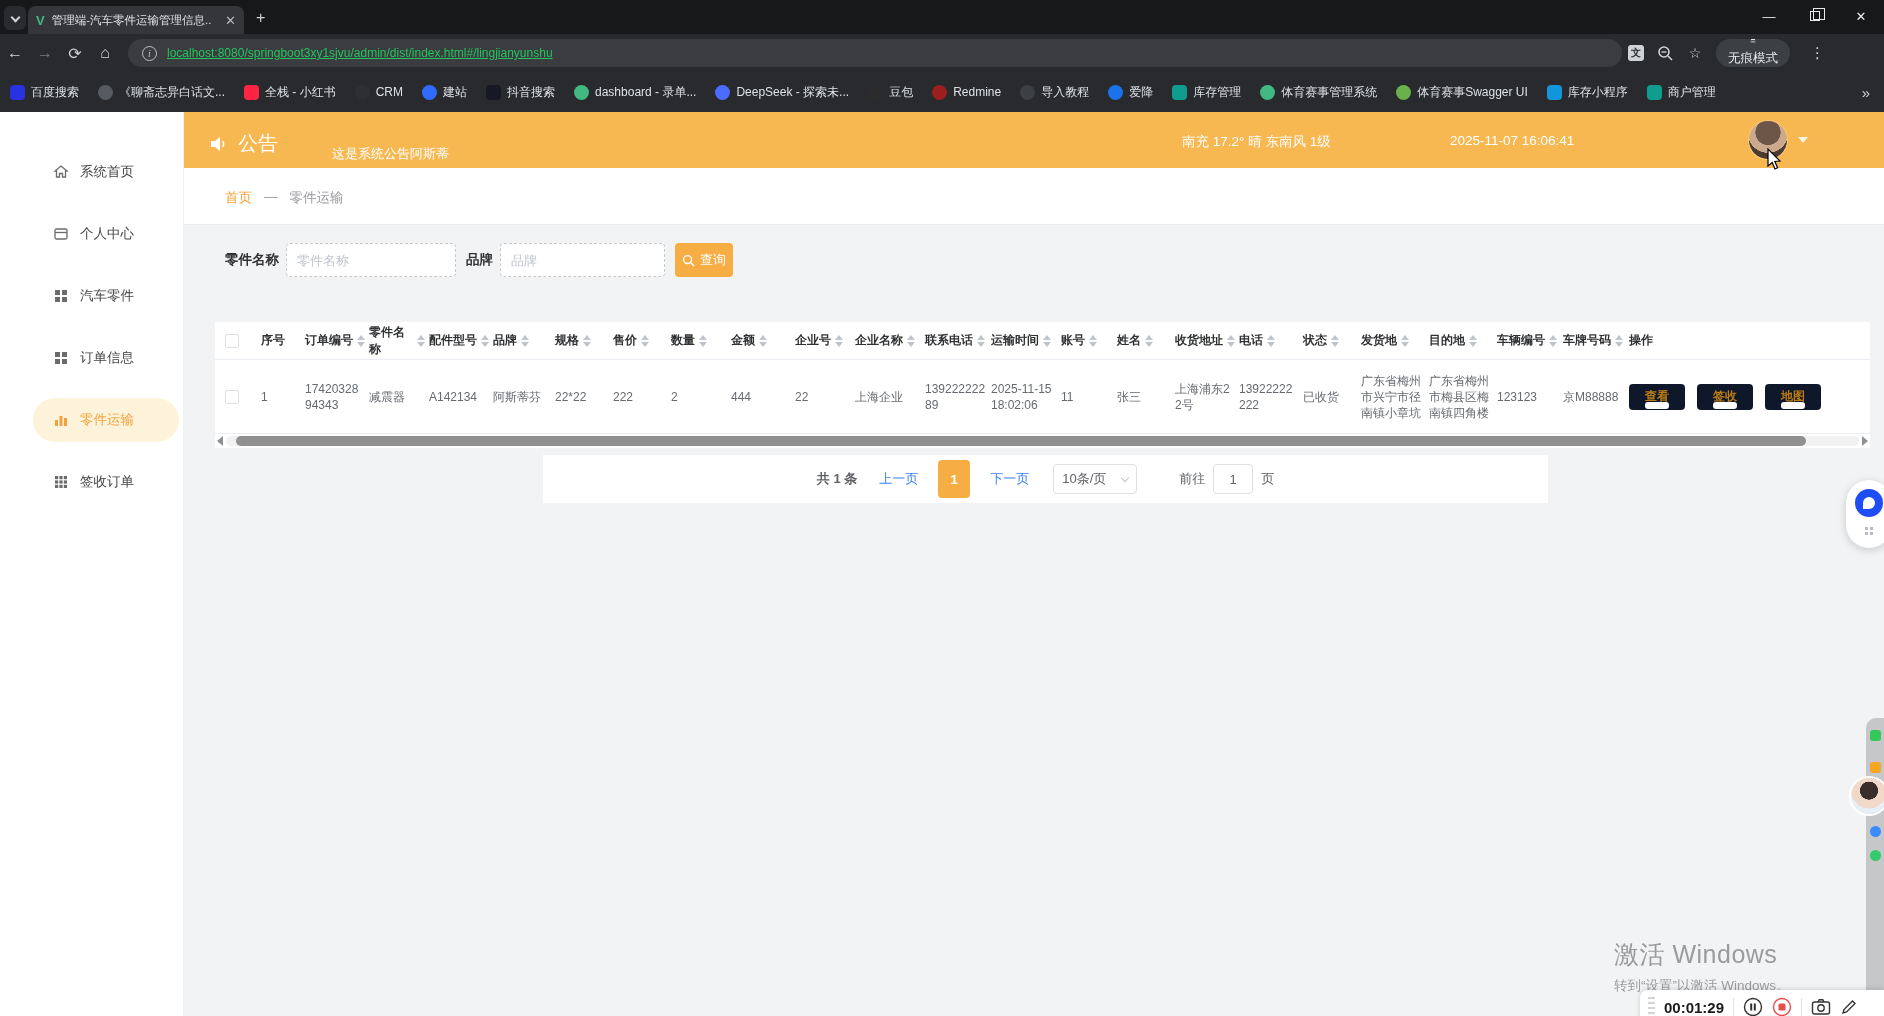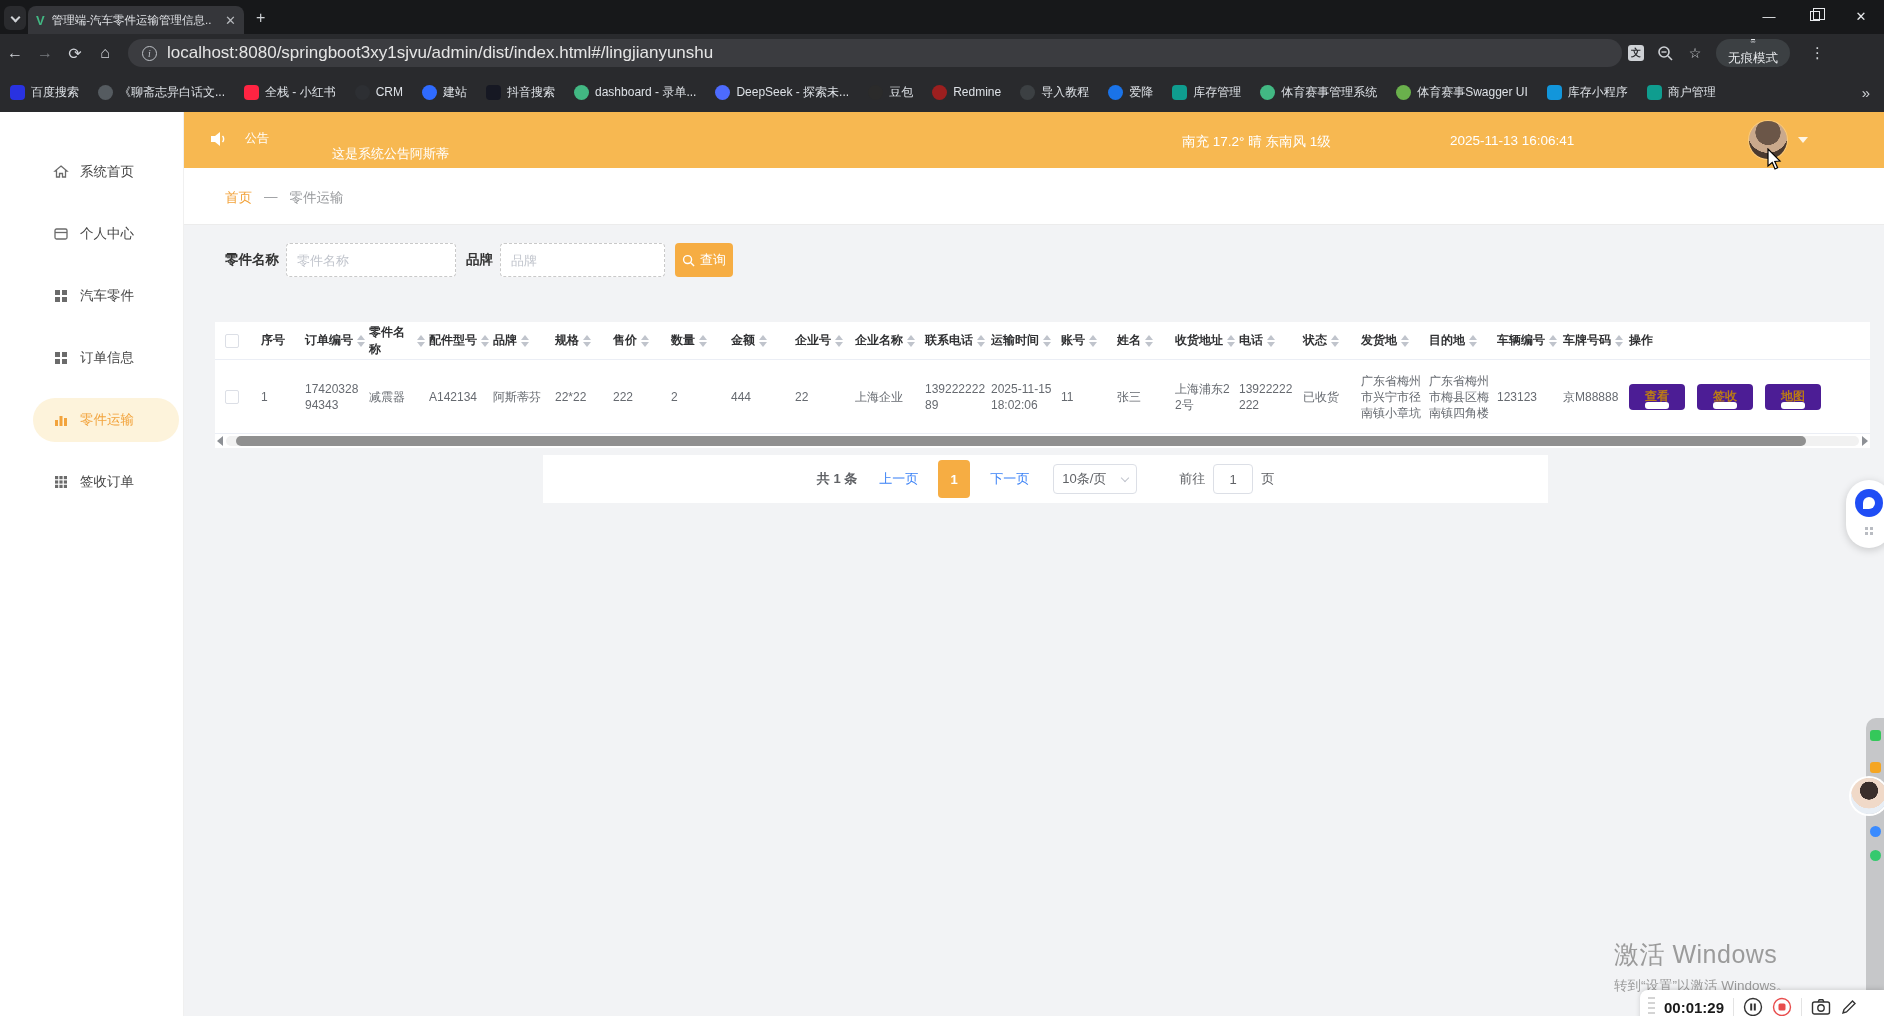--- a/index.html
+++ b/index.html
@@ -20,21 +20,21 @@
   .wincontrols { position:absolute; right:0; top:0; height:32px; display:flex; }
   .winbtn { width:46px; height:32px; display:flex; align-items:center; justify-content:center; color:#e8eaed; font-size:13px; }
   .restore-glyph { position:relative; width:10px; height:10px; border:1px solid #e8eaed; background:transparent; }
   .restore-glyph:before { content:""; position:absolute; left:2px; top:-4px; width:10px; height:10px; border:1px solid #e8eaed; }
 
   .addrbar { position:absolute; left:0; top:34px; width:100%; height:38px; background:#292a2d; display:flex; align-items:center; }
   .nav-ic { width:30px; text-align:center; font-size:16px; color:#d0d3d8; }
   .nav-ic.dim { color:#76797d; }
   .urlpill { margin-left:8px; width:1494px; height:28px; background:#3b3c40; border-radius:14px; display:flex; align-items:center; padding:0 14px; gap:10px; }
   .info-ic { width:15px; height:15px; border:1.5px solid #bdc1c6; border-radius:50%; color:#bdc1c6; font-size:10px; display:flex; align-items:center; justify-content:center; font-family:"Liberation Serif",serif; font-style:italic; }
-  .url-text { color:#e5e5e5; font-size:17px; white-space:nowrap; }
+  .url-text { color:#22c55e; font-size:12px; white-space:nowrap;text-decoration:underline; }
   .addr-right { display:flex; align-items:center; margin-left:6px; gap:12px; }
   .mini-ic { width:18px; height:18px; color:#cfd2d6; display:flex; align-items:center; justify-content:center; font-size:14px; }
   .translate-ic { background:#cfd2d6; color:#292a2d; width:16px; height:16px; border-radius:3px; font-size:10px; font-weight:bold; }
   .incog-pill { height:28px; background:#3c4043; border-radius:14px; color:#e8eaed; font-size:12.5px; display:flex; align-items:center; gap:7px; padding:0 12px;flex-direction:column; }
   .dots-ic { color:#cfd2d6; font-size:15px; letter-spacing:0; margin:0 8px; }
 
   .bookmarksbar { position:absolute; left:0; top:72px; width:100%; height:40px; background:#292a2d; display:flex; align-items:center; padding-left:10px; gap:19px; }
   .bm { display:flex; align-items:center; gap:6px; }
   .bm-fav { width:15px; height:15px; border-radius:4px; }
   .bm-label { color:#dde1e6; font-size:12px; white-space:nowrap; }
@@ -44,21 +44,21 @@
   .sidebar { position:absolute; left:0; top:112px; width:184px; height:904px; background:#ffffff; border-right:1px solid #f0f0f0; }
   .welcome { padding:52px 10px 0 10px; font-size:15px; font-weight:bold; color:#141414; line-height:19px; }
   .menu { margin-top:38px;padding-left:25px; }
   .menu-item { height:44px; margin:18px 4px 18px 8px; display:flex; align-items:center; gap:11px; padding-left:20px; color:#454545; font-size:13.5px; border-radius:24px; }
   .menu-item .mi-ic { color:#6b6b6b; display:flex; }
   .menu-item.active { background:#fdf3db; color:#f2a33c; }
   .menu-item.active .mi-ic { color:#f2a33c; }
 
   
   .appheader { position:absolute; left:184px; top:112px; width:1700px; height:56px; background:#f7b851; }
-  .annc { position:absolute; left:26px; top:18px; display:flex; align-items:center; gap:17px; color:#fff; font-size:12px; }
+  .annc { position:absolute; left:26px; top:18px; display:flex; align-items:center; gap:10px; color:#fff; font-size:20px; }
   .annc-text { position:absolute; left:148px; top:33px; color:#fff; font-size:13px; }
   .weather { position:absolute; left:998px; top:21px; color:#fff; font-size:13.5px;text-align:center; }
   .datetime { position:absolute; left:1266px; top:21px; color:#fff; font-size:13.5px; }
   .avatar { position:absolute; left:1565px; top:9px; width:38px; height:38px; border-radius:50%;
             background:radial-gradient(circle at 50% 30%, #6b5648 0 38%, #caa98c 39% 62%, #4a3a30 63% 100%); box-shadow:0 0 0 1px rgba(255,255,255,.25); }
   .av-caret { position:absolute; left:1614px; top:25px; width:0; height:0; border-left:5px solid transparent; border-right:5px solid transparent; border-top:6px solid rgba(255,255,255,.85); }
 
   
   .crumbbar { position:absolute; left:184px; top:168px; width:1700px; height:57px; background:#fff; border-bottom:1px solid #ececec; }
   .crumb { position:absolute; left:41px; top:21px; font-size:13.5px; color:#97999c; display:flex; gap:12px; }
@@ -104,21 +104,21 @@
   .thead > :nth-child(21), .trow > :nth-child(21) { width:68px; }
   .thead > :nth-child(22), .trow > :nth-child(22) { width:66px; }
   .thead > :nth-child(23), .trow > :nth-child(23) { width:66px; }
   .thead > :nth-child(24), .trow > :nth-child(24) { flex:1 1 auto; }
   .cb { width:14px; height:14px; border:1px solid #dcdfe6; border-radius:2px; background:#fff; }
   .sort { display:inline-flex; flex-direction:column; margin-left:4px; gap:2px; }
   .sort i { width:0; height:0; border-left:4px solid transparent; border-right:4px solid transparent; display:block; }
   .sort .up { border-bottom:5px solid #c0c4cc; }
   .sort .dn { border-top:5px solid #c0c4cc; }
   .op-cell { gap:12px; }
-  .op-btn { position:relative; width:56px; height:26px; background:#4c1d95; border:none; border-radius:4px; color:#bc7c13; font-size:12px; font-weight:bold; font-family:inherit; }
+  .op-btn { position:relative; width:56px; height:26px; background:#0f172a; border:none; border-radius:4px; color:#bc7c13; font-size:12px; font-weight:bold; font-family:inherit; }
   .op-btn:after { content:""; position:absolute; left:50%; bottom:1px; transform:translateX(-50%); width:24px; height:7px; background:#fff; border-radius:3px; }
 
   .hscroll { height:14px; display:flex; align-items:center; background:#fff; padding:0 2px; }
   .hs-arrow { width:0; height:0; border-top:5px solid transparent; border-bottom:5px solid transparent; }
   .hs-left { border-right:6px solid #8d9095; }
   .hs-right { border-left:6px solid #8d9095; }
   .hs-track { flex:1; height:10px; background:#f1f1f1; margin:0 3px; border-radius:5px; position:relative; }
   .hs-thumb { position:absolute; left:10px; top:0; height:10px; width:1570px; background:#909090; border-radius:5px; }
 
   
@@ -360,21 +360,21 @@
   <div class="appheader">
     <div class="annc">
       <svg width="18" height="16" viewBox="0 0 18 16">
           <path d="M1 5 L5 5 L10 1 L10 15 L5 11 L1 11 Z" fill="#fff"></path>
           <path d="M12.5 5 C14 6.5 14 9.5 12.5 11" fill="none" stroke="#fff" stroke-width="1.5"></path>
         </svg>
       <span>公告</span>
     </div>
     <div class="annc-text">这是系统公告阿斯蒂</div>
     <div class="weather">南充 17.2° 晴 东南风 1级</div>
-    <div class="datetime">2025-11-13 16:06:41</div>
+    <div class="datetime">2025-11-07 16:06:41</div>
     <div class="avatar"></div>
     <div class="av-caret"></div>
   </div>
 
   <div class="crumbbar">
     <div class="crumb">
       <span class="crumb-home">首页</span>
       <span>—</span>
       <span>零件运输</span>
     </div>

